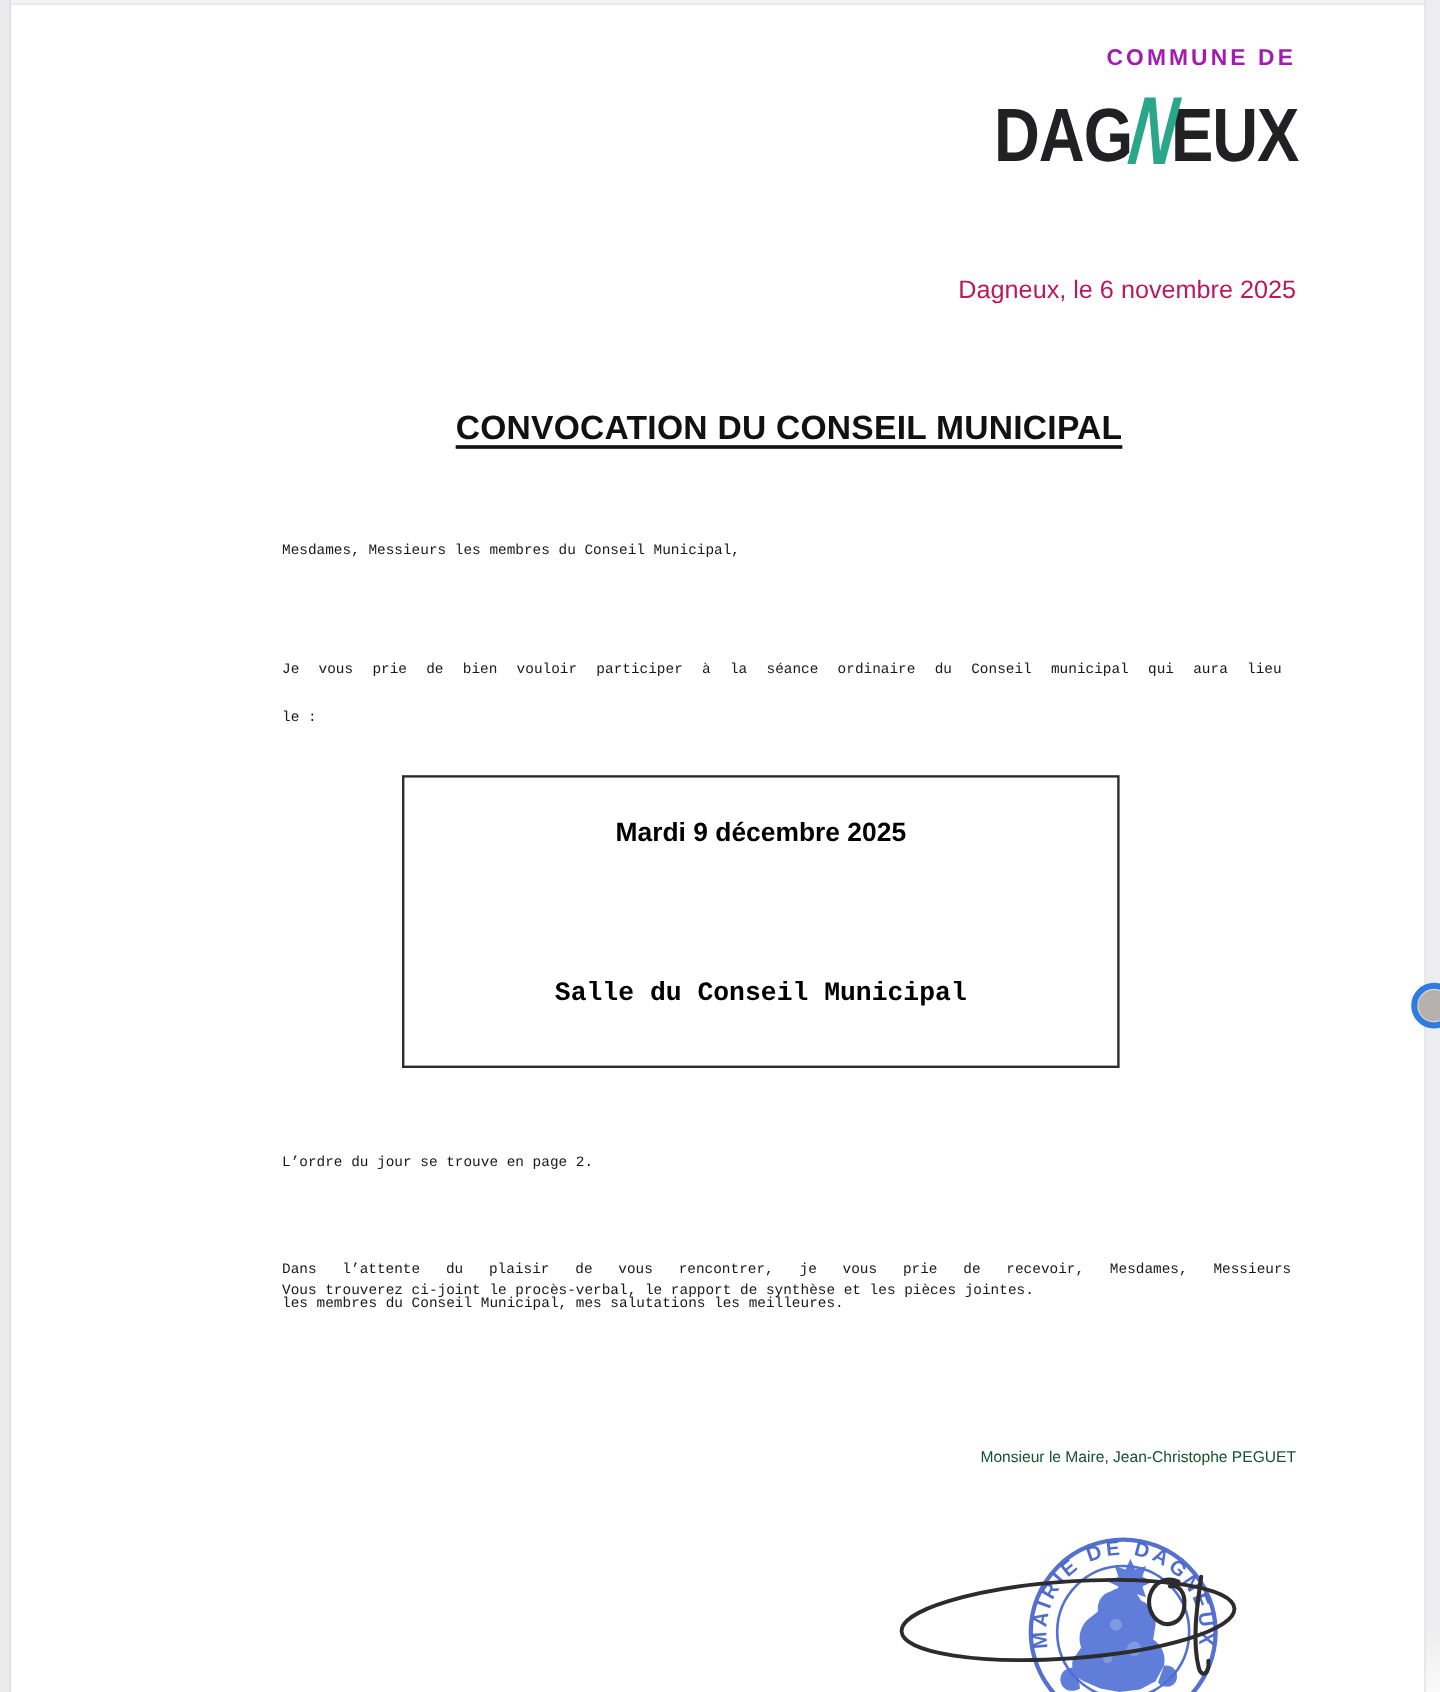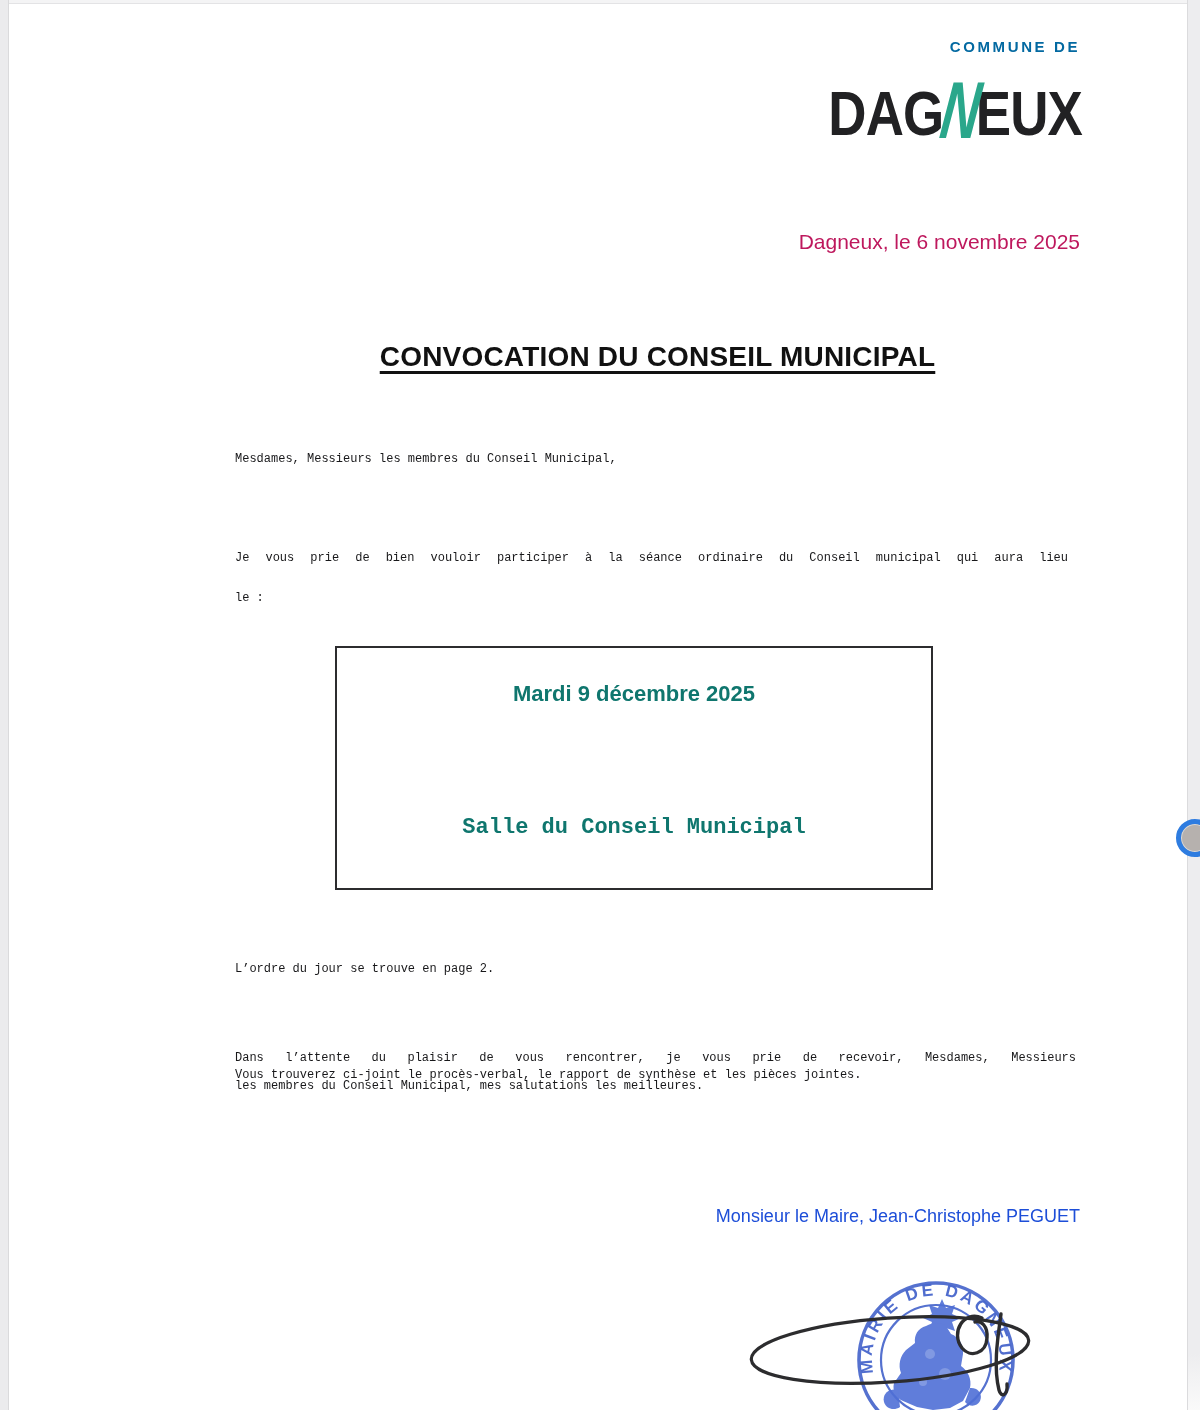--- a/index.html
+++ b/index.html
@@ -17,22 +17,22 @@
                 background:#f4f4f5; border-bottom:1px solid #e3e3e5; }
   .edge-right { position:absolute; right:0; top:0; width:13px; height:1410px;
                 background:linear-gradient(#ededef 0%, #ededef 96%, #fafafa 100%);
                 border-left:1px solid #dbdbdd; }
   .page { position:absolute; left:10px; top:5px; right:14px; bottom:0; background:#fff; }
 
   
   .logo { position:absolute; left:856px; top:36px; width:226px; height:100px; }
   .logo-commune {
     position:absolute; right:2px; top:2px;
-    font-size:15px; font-weight:bold; letter-spacing:2.6px;
-    color:#0369a1; white-space:nowrap;
+    font-size:19px; font-weight:bold; letter-spacing:2.6px;
+    color:#a21caf; white-space:nowrap;
   }
   .logo-word {
     position:absolute; right:0; top:46px;
     font-size:63px; font-weight:800; line-height:1;
     color:#212123; white-space:nowrap;
     transform:scaleX(0.84); transform-origin:right center;
     letter-spacing:-1px;
   }
   .logo-n {
     display:inline-block;
@@ -62,29 +62,29 @@
   .attachments-note { top:1037px;margin-top:31px; }
   .closing { top:1044px; line-height:28px; width:841px; }
 
   
   .meeting-box {
     position:absolute; left:335px; top:646px; width:598px; height:244px;
     border:2px solid #2c2c2e; background:#fff;
   }
   .meeting-line {
     position:absolute; left:0; width:100%; text-align:center;
-    font-size:22px; font-weight:bold; color:#0f766e;
+    font-size:22px; font-weight:bold; color:#000000;
   }
   .meeting-date  { top:33px; }
   .meeting-time  { top:100px; }
   .meeting-place { top:167px;font-family:Liberation Mono, monospace; }
 
   .signature-line {
     position:absolute; left:235px; top:1206px; width:845px;
-    text-align:right; font-size:18px; color:#1d4ed8;
+    text-align:right; font-size:13px; color:#14532d;
   }
 
   
   .stamp-wrap { position:absolute; left:738px; top:1270px; width:312px; height:175px; }
   .stamp-wrap svg { display:block; }
 
   
   .scroll-handle {
     position:absolute; left:1176px; top:819px; width:38px; height:38px;
     border-radius:50%;

